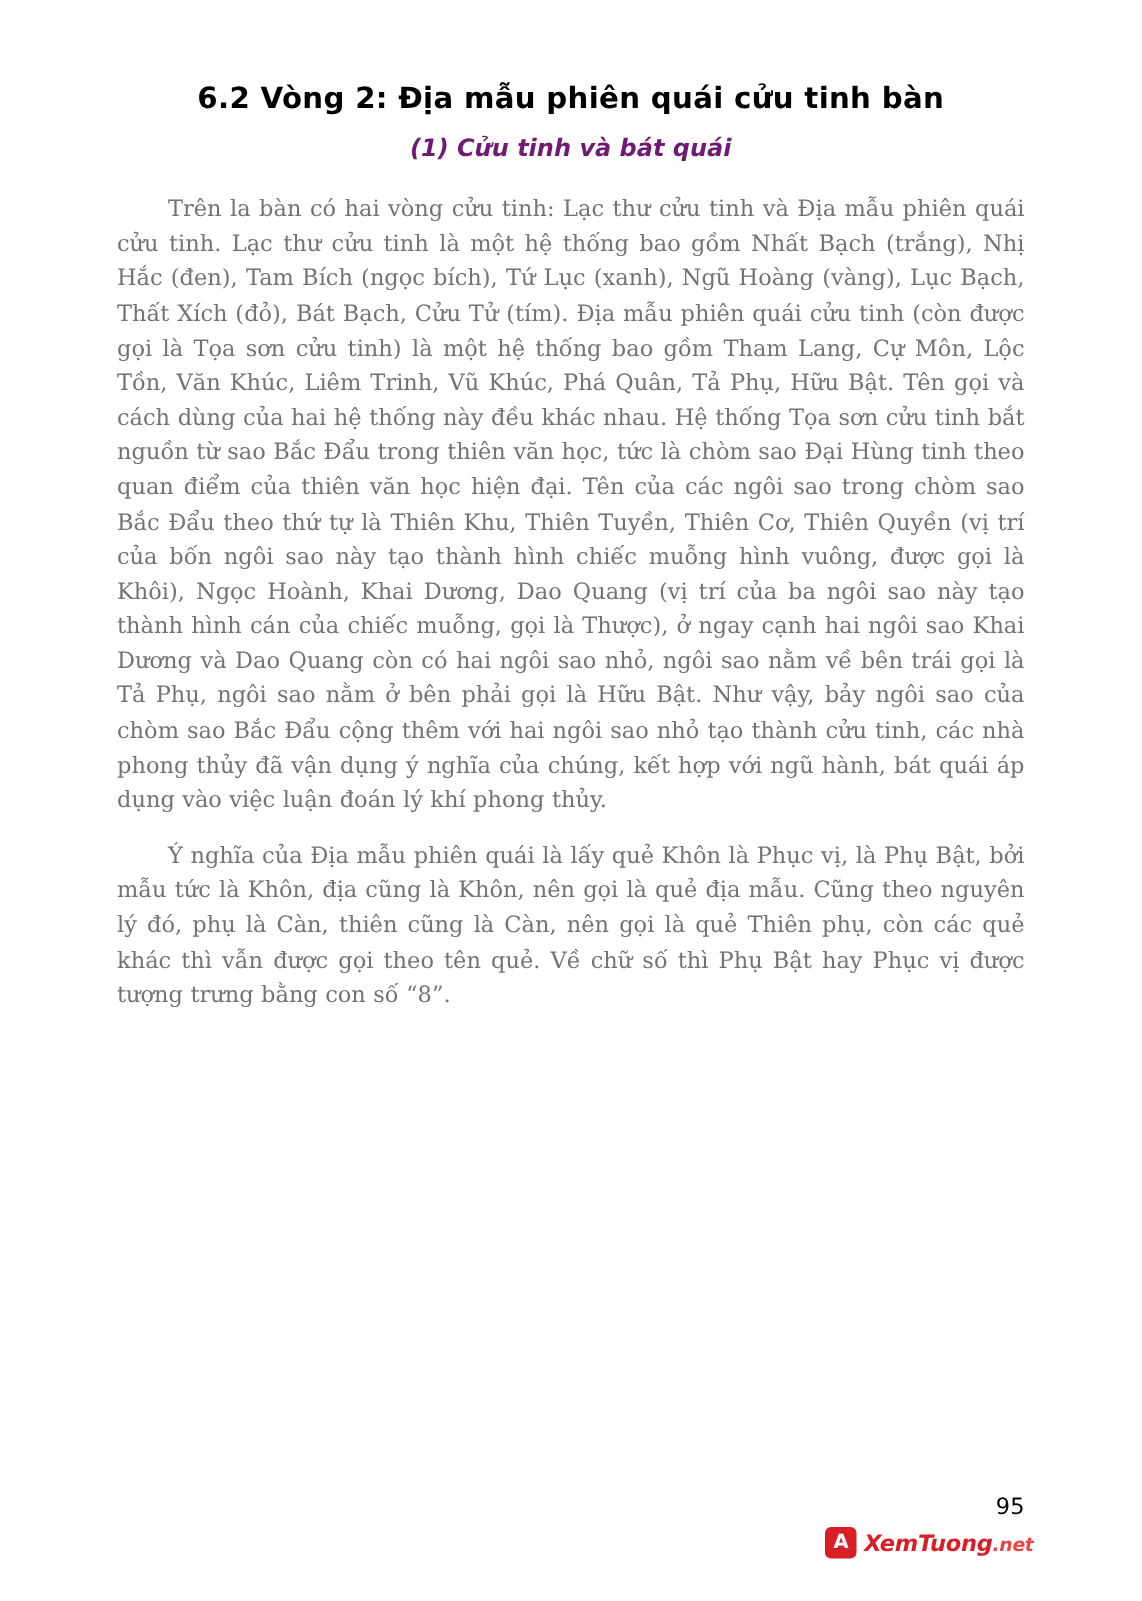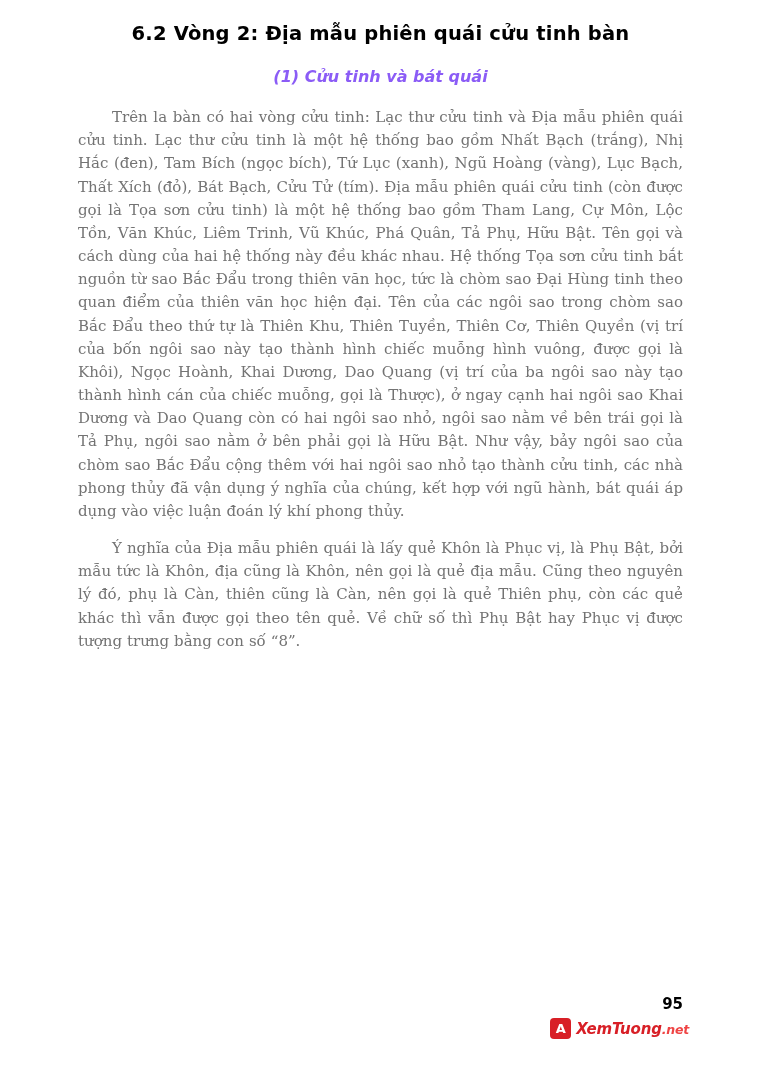--- a/index.html
+++ b/index.html
@@ -14,39 +14,39 @@
     color: #111111;
     position: relative;
     overflow: hidden;
   }
   .page {
     position: absolute;
     left: 0; top: 0;
     width: 761px;
     height: 1067px;
     box-sizing: border-box;
-    padding: 16px 78px 0 78px;
+    padding: 48px 78px 0 78px;
   }
   .heading {
     font-family: "DejaVu Sans", sans-serif;
     font-weight: bold;
     font-size: 19.5px;
     text-align: center;
     letter-spacing: 0.2px;
     margin: 6px 0 0 0;
     color: #000;
   }
   .subheading {
     font-family: "DejaVu Sans", sans-serif;
     font-weight: bold;
     font-style: italic;
     font-size: 16px;
     text-align: center;
-    margin: 22px 0 0 0;
-    color: #8b5cf6;
+    margin: 12px 0 0 0;
+    color: #701a75;
   }
   .body-block {
     margin-top: 20px;
   }
   p.para {
     font-size: 15px;
     line-height: 1.545;
     text-align: justify;
     text-justify: inter-word;
     margin: 0 0 14px 0;
@@ -55,21 +55,21 @@
     color: #737373;
   }
   p.para:last-child {
     margin-bottom: 12px;
   }
   .page-number {
     position: absolute;
     right: 78px;
     top: 995px;
     font-family: "DejaVu Sans", sans-serif;
-    font-weight: bold;
+    font-weight: normal;
     font-size: 15px;
     color: #000;
   }
   .watermark {
     position: absolute;
     right: 72px;
     top: 1018px;
     display: flex;
     align-items: center;
     gap: 5px;

